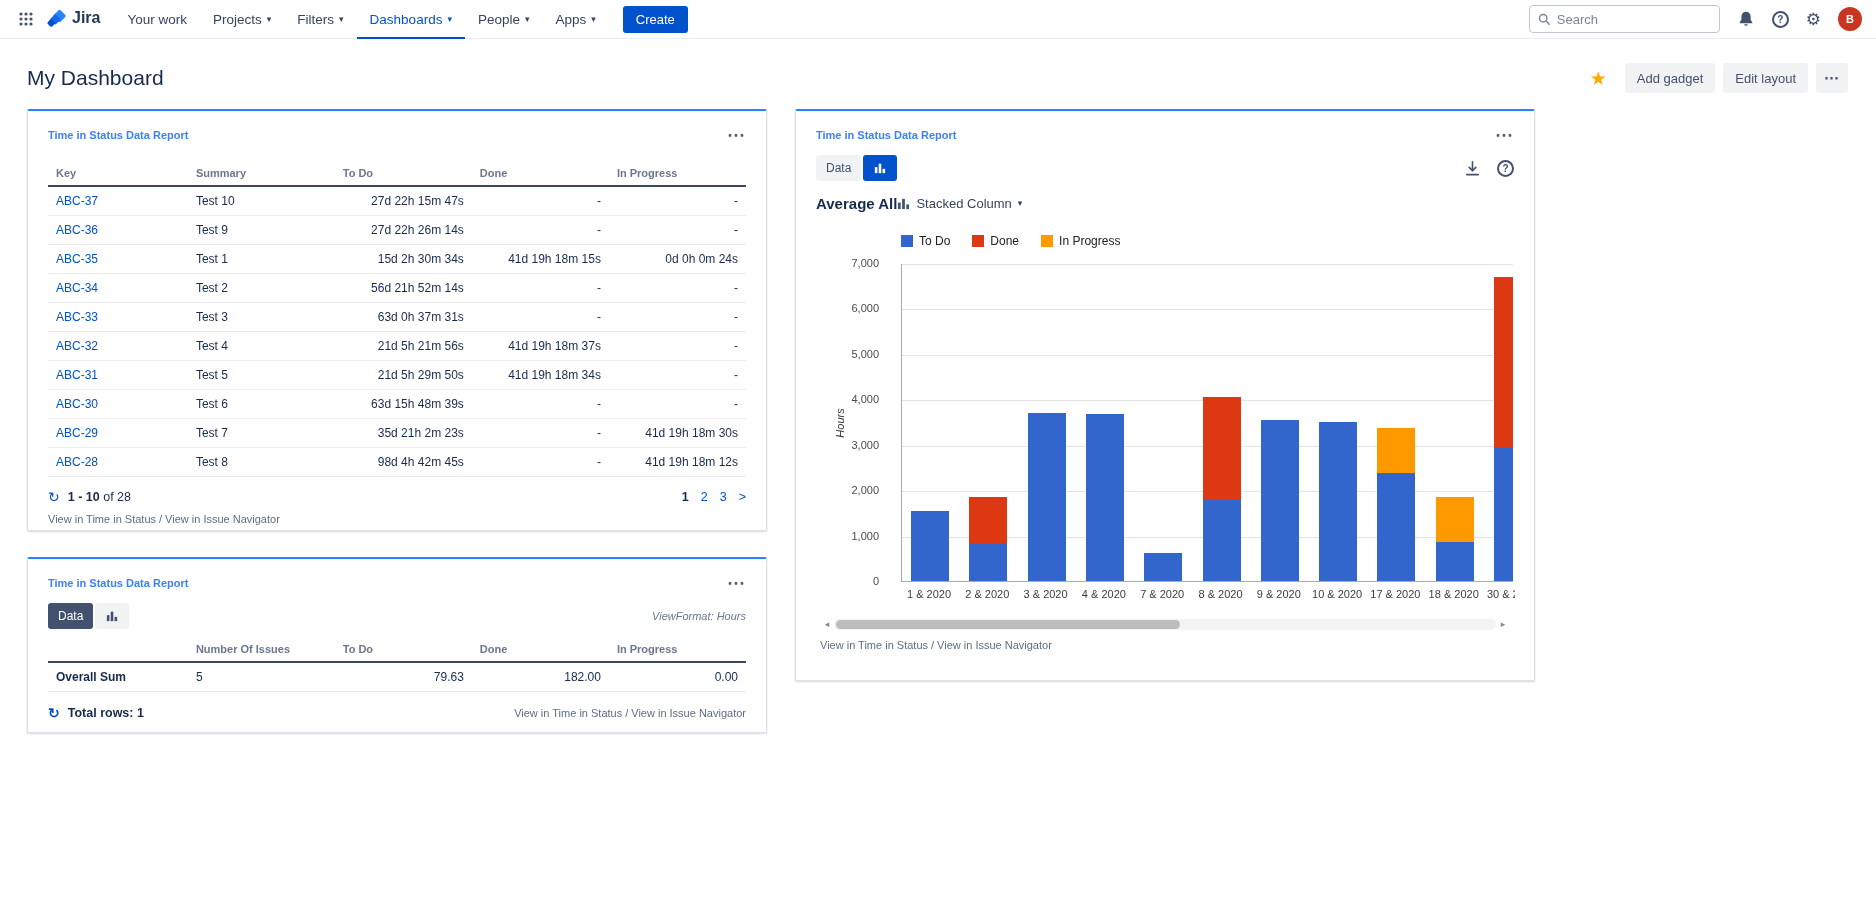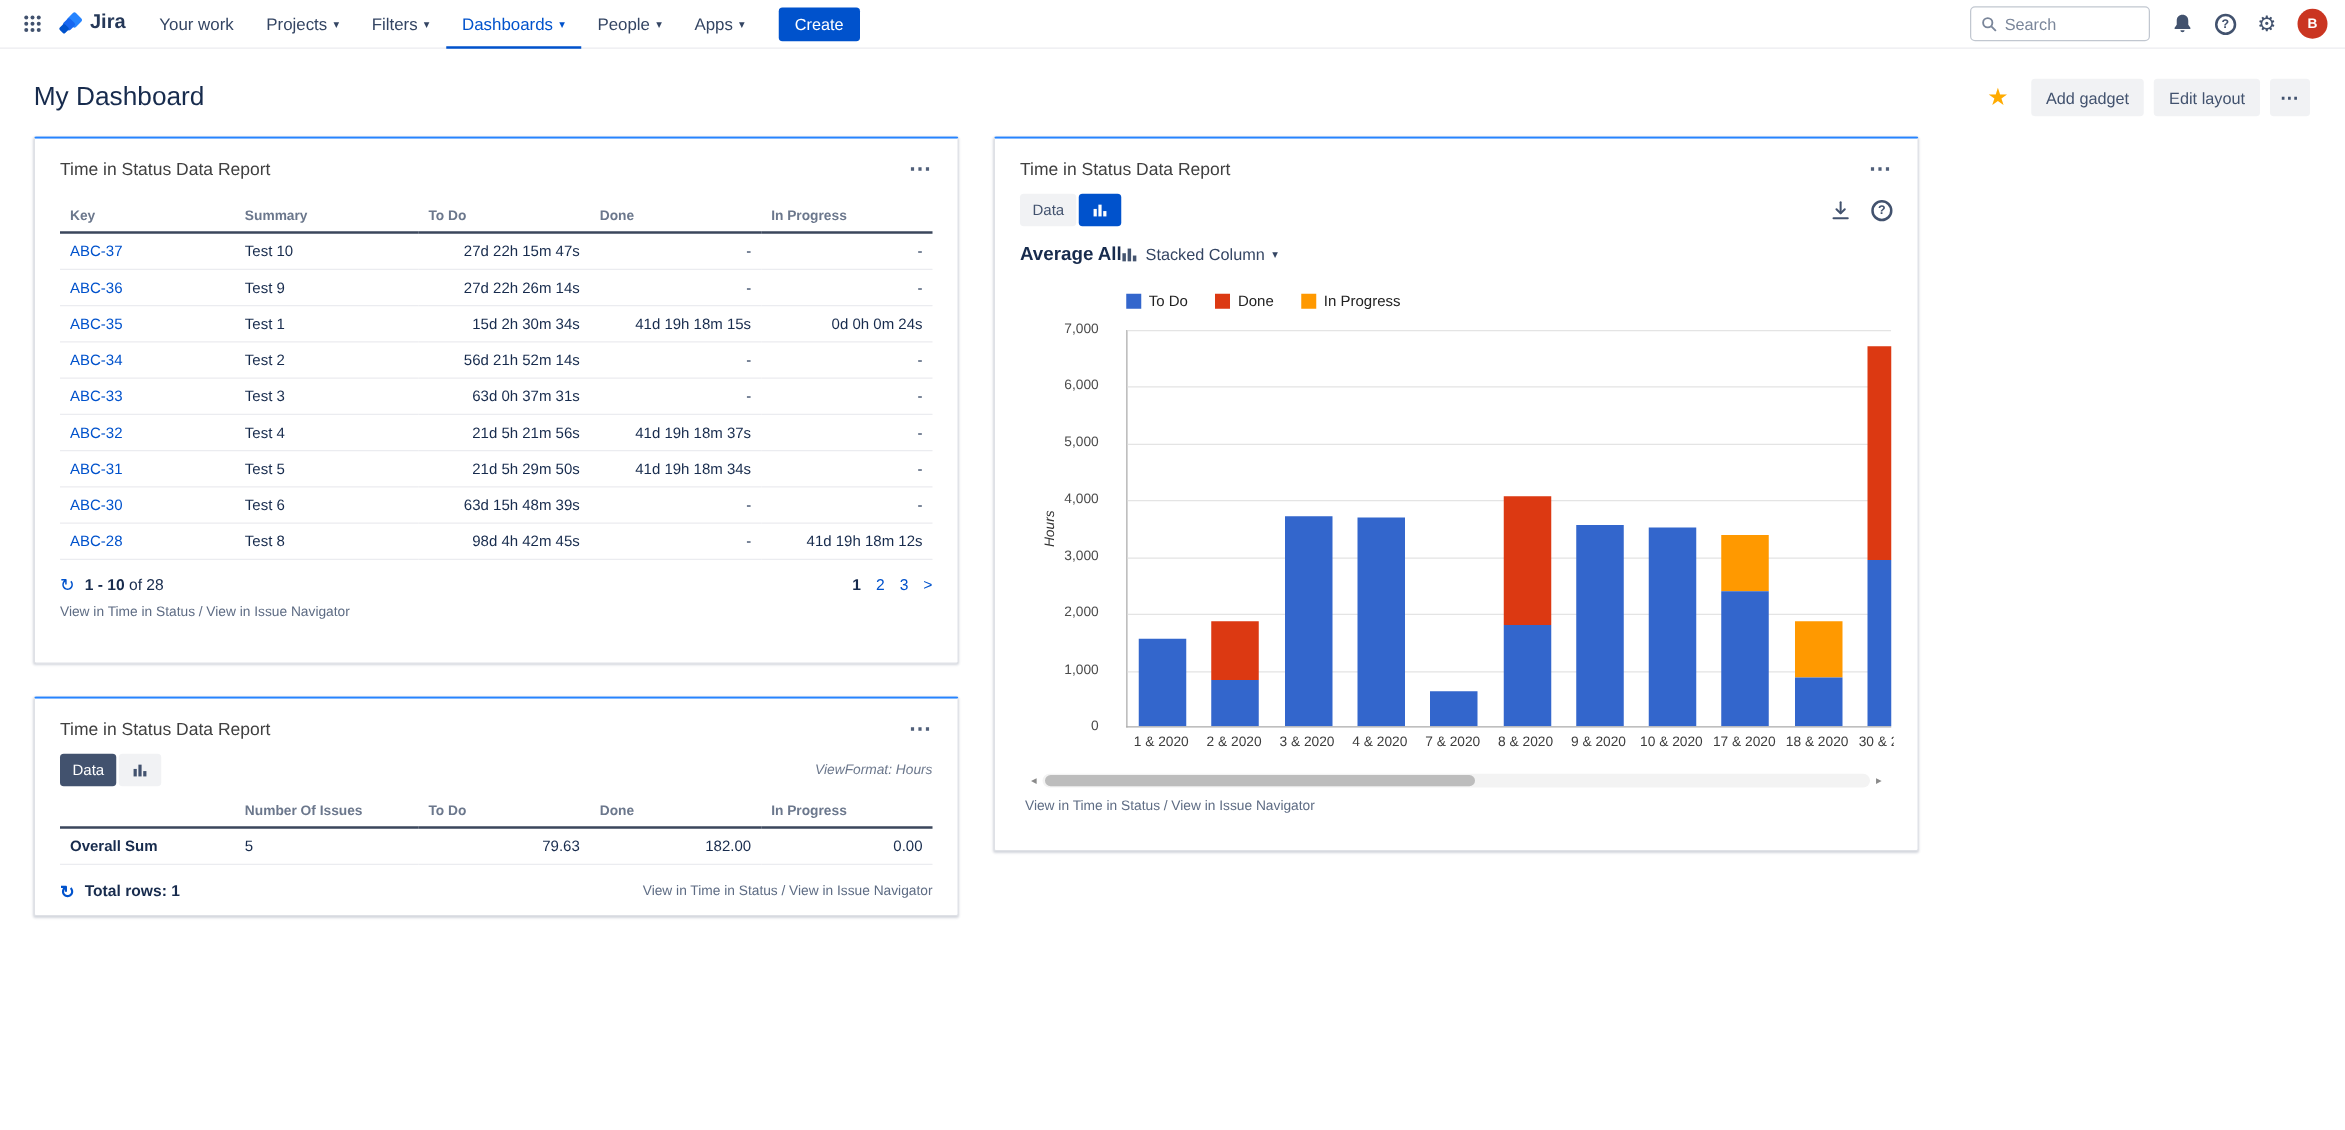--- a/index.html
+++ b/index.html
@@ -18,21 +18,21 @@
   .logo { display: flex; align-items: flex-start; gap: 5px; margin: 0 14px 0 4px; }
   .logo-text { font-size: 16px; font-weight: 600; color: #253858; }
   .navitems { display: flex; align-items: center; height: 100%; gap: 0; }
   .nav-item { display: flex; align-items: center; gap: 5px; height: 39px; padding: 0 13px;
               font-size: 13.5px; color: #344563; border-bottom: 2px solid transparent; border-top: 2px solid transparent; }
   .nav-item.active { color: #0052CC; border-bottom-color: #0052CC; font-weight: 500; }
   .chev { font-size: 9px; color: inherit; line-height: 1; }
   .create-btn { margin-left: 14px; height: 27px; padding: 0 13px; background: #0052CC; color: #fff;
                 font-size: 13px; font-weight: 500; border-radius: 3px; }
   .nav-right { display: flex; align-items: center; gap: 17px; }
-  .searchbox { display: flex; align-items: center; gap: 6px; width: 144px; height: 28px;
+  .searchbox { display: flex; align-items: center; gap: 6px; width: 191px; height: 28px;
                border: 1px solid #C1C7D0; border-radius: 4px; padding: 0 8px; color: #7A869A; }
   .searchbox input { border: none; outline: none; width: 120px; font-size: 13px; color: #172B4D; background: transparent; }
   .searchbox input::placeholder { color: #7A869A; }
   .navicon { color: #42526E; display: flex; align-items: center; }
   .gear-glyph { font-size: 17px; line-height: 1; }
   .help-round { width: 17px; height: 17px; border: 2px solid #42526E; border-radius: 50%;
                 display: flex; align-items: center; justify-content: center;
                 font-size: 10px; font-weight: 700; color: #42526E; }
   .avatar { width: 24px; height: 24px; border-radius: 50%; background: #CA3521; color: #fff;
             display: flex; align-items: center; justify-content: center; font-size: 11px; font-weight: 700; }
@@ -49,21 +49,21 @@
   
   .board { display: flex; gap: 28px; padding: 10px 0 0 27px; align-items: flex-start; }
   .col-left { width: 740px; display: flex; flex-direction: column; gap: 26px; }
   .col-right { width: 740px; }
   .panel { background: #fff; border: 1px solid #DFE1E6; border-top: 2px solid #2684FF;
            box-shadow: 0 1px 2px rgba(9,30,66,.18); border-radius: 2px; }
   .panel-tbl { height: 422px; }
   .panel-sum { height: 176px; }
   .panel-chart { height: 572px; }
   .panel-head { display: flex; justify-content: space-between; align-items: center; padding: 15px 20px 9px; }
-  .panel-title { font-size: 14px; font-weight: 400; color: #404040; }
+  .panel-title { font-size: 11px; font-weight: 700; color: #3b82f6; }
   .more-dots { color: #505F79; font-size: 18px; font-weight: 700; line-height: 1; letter-spacing: 1px; }
 
   
   table.rep { width: calc(100% - 40px); margin: 8px 20px 0; border-collapse: collapse; font-size: 12px; }
   table.rep th { font-size: 11px; color: #6B778C; font-weight: 600; text-align: left;
                  padding: 6px 8px; border-bottom: 2px solid #3B475C; }
   table.rep td { padding: 7px 8px; border-bottom: 1px solid #EBECF0; color: #172B4D; }
   th.h-num, td.c-num { text-align: right; }
   td.c-key a { color: #0052CC; }
   col.w-key { width: 20%; } col.w-sum { width: 21%; } col.w-num { width: 19.6%; }
@@ -289,20 +289,27 @@
             <td class="c-num">-</td>
           </tr>
           <tr>
             <td class="c-key"><a>ABC-30</a></td>
             <td>Test 6</td>
             <td class="c-num">63d 15h 48m 39s</td>
             <td class="c-num">-</td>
             <td class="c-num">-</td>
           </tr>
           <tr>
+            <td class="c-key"><a>ABC-29</a></td>
+            <td>Test 7</td>
+            <td class="c-num">35d 21h 2m 23s</td>
+            <td class="c-num">-</td>
+            <td class="c-num">41d 19h 18m 30s</td>
+          </tr>
+          <tr>
             <td class="c-key"><a>ABC-28</a></td>
             <td>Test 8</td>
             <td class="c-num">98d 4h 42m 45s</td>
             <td class="c-num">-</td>
             <td class="c-num">41d 19h 18m 12s</td>
           </tr>
         </tbody>
       </table>
       <div class="pag">
         <div class="pag-left">

